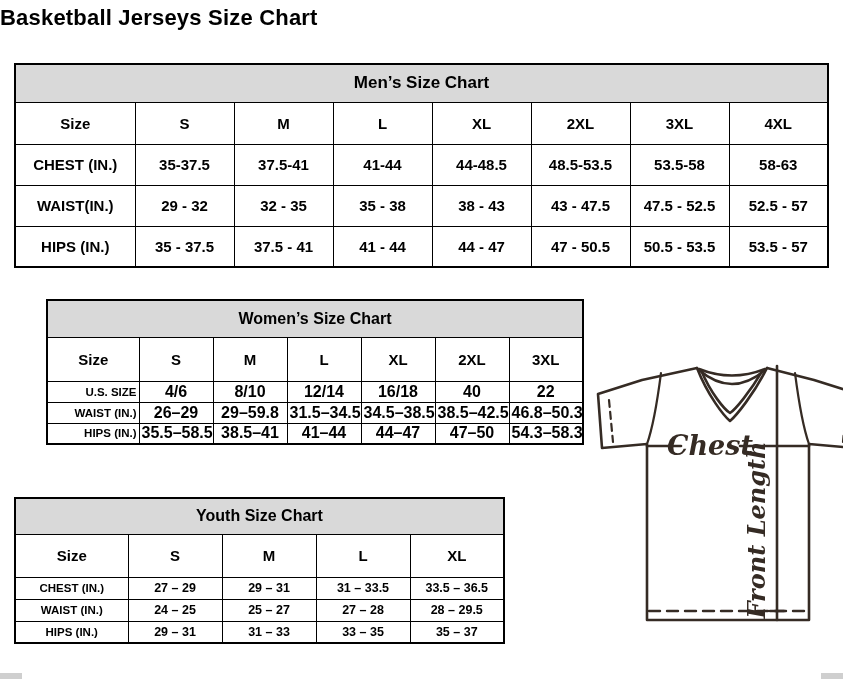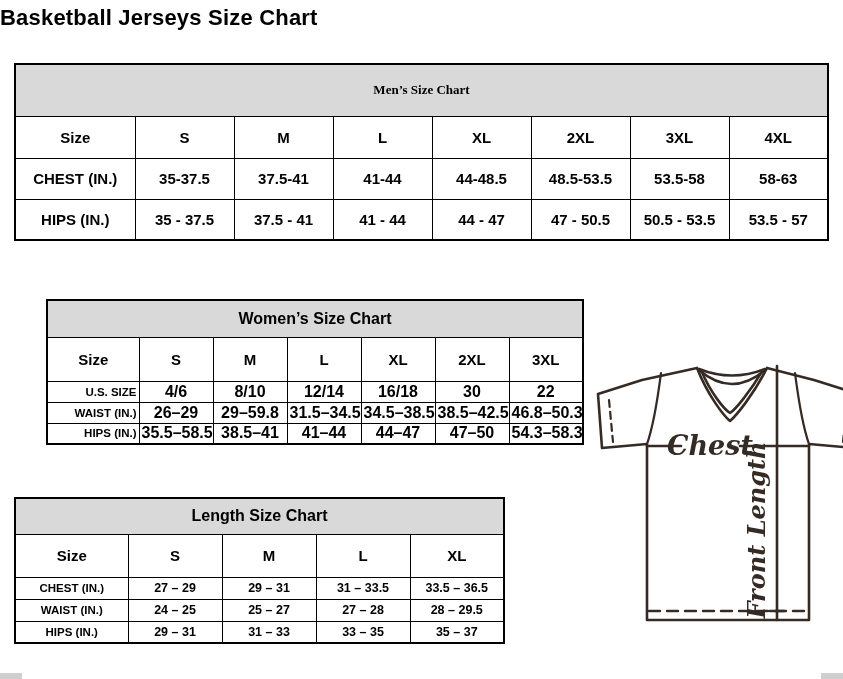--- a/index.html
+++ b/index.html
@@ -15,21 +15,21 @@
   #men-table-wrap{left:14px;top:63px;}
   #women-table-wrap{left:14px;top:299px;padding-left:32px;}
   #youth-table-wrap{left:14px;top:497px;}
   #jersey-wrap{position:absolute;left:588px;top:356px;width:287px;height:290px;}
 
   table.chart{border-collapse:collapse;table-layout:fixed;border:2px solid #000;}
   table.chart td,table.chart th{border:1px solid #000;text-align:center;vertical-align:middle;padding:0 2px;box-sizing:border-box;overflow:hidden;white-space:nowrap;}
   .caption-cell{background:#d9d9d9;font-weight:bold;}
 
   table.men{width:815px;}
-  table.men .caption-cell{height:52px;font-size:13px;font-family:Liberation Serif, serif;}
+  table.men .caption-cell{height:38px;font-size:17px;}
   table.men tr.head th{height:42px;font-size:15px;font-weight:bold;}
   table.men tr.data td,table.men tr.data th{height:41px;font-size:15px;font-weight:bold;}
   table.men col.c0{width:120px;}
 
   table.women{width:538px;}
   table.women .caption-cell{height:37px;font-size:16px;}
   table.women tr.head th{height:44px;font-size:15px;font-weight:bold;}
   table.women tr.data td,table.women tr.data th{height:21px;font-size:16px;font-weight:bold;}
   table.women col.c0{width:92px;}
   table.women tr.data th{font-size:11.5px;text-align:right;}
@@ -78,20 +78,30 @@
         </tr>
         <tr class="data">
           <th>CHEST (IN.)</th>
           <td>35-37.5</td>
           <td>37.5-41</td>
           <td>41-44</td>
           <td>44-48.5</td>
           <td>48.5-53.5</td>
           <td>53.5-58</td>
           <td>58-63</td>
+        </tr>
+        <tr class="data">
+          <th>WAIST(IN.)</th>
+          <td>29 - 32</td>
+          <td>32 - 35</td>
+          <td>35 - 38</td>
+          <td>38 - 43</td>
+          <td>43 - 47.5</td>
+          <td>47.5 - 52.5</td>
+          <td>52.5 - 57</td>
         </tr>
         <tr class="data">
           <th>HIPS (IN.)</th>
           <td>35 - 37.5</td>
           <td>37.5 - 41</td>
           <td>41 - 44</td>
           <td>44 - 47</td>
           <td>47 - 50.5</td>
           <td>50.5 - 53.5</td>
           <td>53.5 - 57</td>
@@ -122,21 +132,21 @@
           <th>XL</th>
           <th>2XL</th>
           <th>3XL</th>
         </tr>
         <tr class="data">
           <th>U.S. SIZE</th>
           <td>4/6</td>
           <td>8/10</td>
           <td>12/14</td>
           <td>16/18</td>
-          <td>30</td>
+          <td>40</td>
           <td>22</td>
         </tr>
         <tr class="data">
           <th>WAIST (IN.)</th>
           <td>26–29</td>
           <td>29–59.8</td>
           <td>31.5–34.5</td>
           <td>34.5–38.5</td>
           <td>38.5–42.5</td>
           <td>46.8–50.3</td>
@@ -157,21 +167,21 @@
     <table class="chart youth">
       <colgroup>
         <col class="c0">
         <col class="c1">
         <col class="c2">
         <col class="c3">
         <col class="c4">
       </colgroup>
       <tbody>
         <tr>
-          <td colspan="5" class="caption-cell">Length Size Chart</td>
+          <td colspan="5" class="caption-cell">Youth Size Chart</td>
         </tr>
         <tr class="head">
           <th>Size</th>
           <th>S</th>
           <th>M</th>
           <th>L</th>
           <th>XL</th>
         </tr>
         <tr class="data">
           <th>CHEST (IN.)</th>

